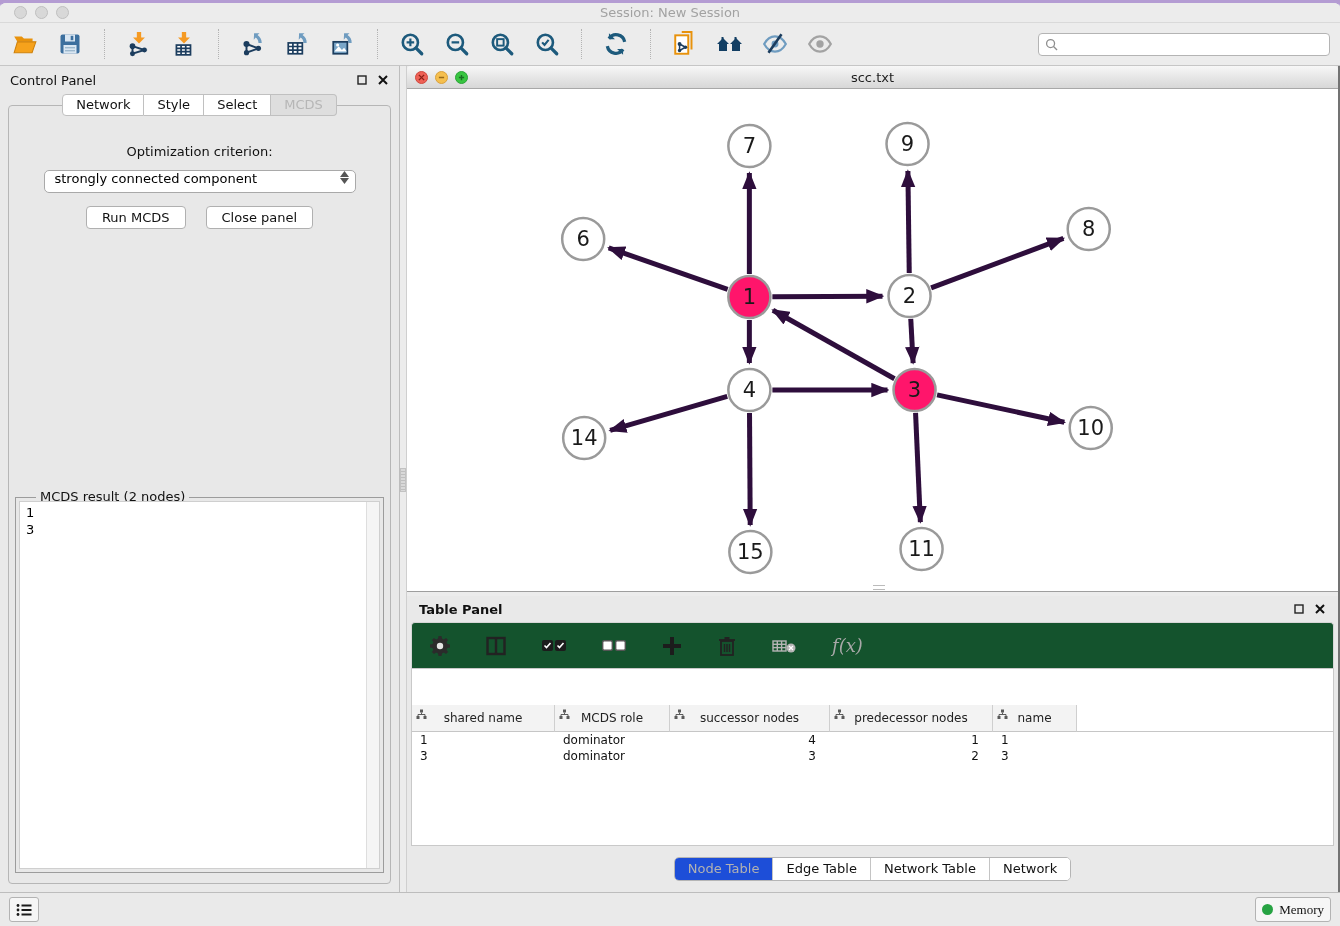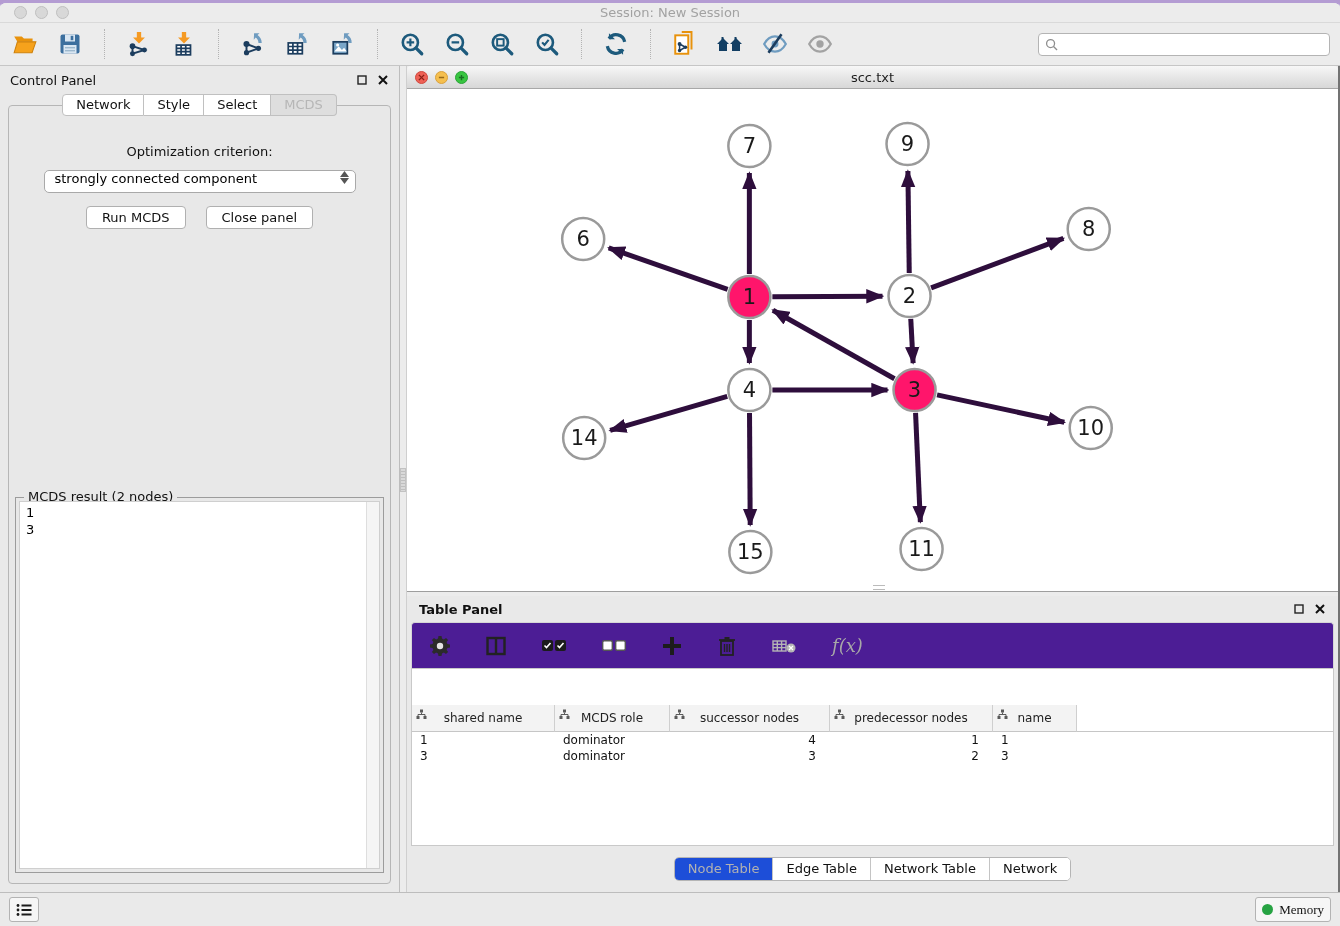--- a/index.html
+++ b/index.html
@@ -41,21 +41,21 @@
                 padding-top:26px; display:flex; flex-direction:column; align-items:center; min-height:0; }
   .opt-label { font-size:13px; margin-top:12px; color:#111; }
   .selectbox { margin-top:11px; width:312px; height:23px; background:#fff; border:1px solid #a9a9a9; border-radius:5px;
                display:flex; padding:0 4px 0 10px; font-size:13px; }
   .sel-stepper { margin-left:auto; display:flex; flex-direction:column; align-items:center; gap:1px; padding-right:2px; }
   .sel-stepper svg { display:block; }
   .btn-row { margin-top:13px; display:flex; gap:20px; }
   .push-btn { font-size:13px; font-family:inherit; background:#fff; border:1px solid #b0b0b0; border-radius:4px; padding:3px 15px; color:#111; }
   .cp-spacer { height:268px; flex:0 0 auto; }
   .result-box { position:relative; align-self:stretch; flex:1; margin:0 6px 10px; border:1px solid #9c9c9c; min-height:0; }
-  .result-label { position:absolute; top:-9px; left:8px; background:#e8e8e8; padding:0 4px; font-size:13px; color:#111; }
+  .result-label { position:absolute; top:-9px; left:20px; background:#e8e8e8; padding:0 4px; font-size:13px; color:#111; }
   .result-list { position:absolute; inset:3px; background:#fff; border:1px solid #cfcfcf; padding:2px 20px 2px 6px;
                  font-size:13px; line-height:17px; overflow:hidden; }
   .result-scroll { position:absolute; top:4px; right:4px; bottom:4px; width:13px; background:#f5f5f5; border-left:1px solid #dedede; }
 
   
   .splitter-v { width:7px; background:#ececec; position:relative; border-right:1px solid #cfcfcf; }
   .splitter-v .handle { position:absolute; top:402px; left:0px; width:6px; height:24px;
       background:repeating-linear-gradient(#d9d9d9 0 2px, #bfbfbf 2px 3px); border:1px solid #c2c2c2; }
 
   
@@ -74,21 +74,21 @@
   .nw-canvas { flex:1; background:#fff; position:relative; overflow:hidden; }
   .nw-canvas svg.graph { position:absolute; inset:0; }
   .nw-grip { position:absolute; bottom:1px; left:50%; width:12px; height:5px;
              border-top:1px solid #bbb; border-bottom:1px solid #bbb; }
 
   .splitter-h { height:4px; background:#ececec; }
 
   
   .table-panel { flex:1; background:#e9e9e9; display:flex; flex-direction:column; min-height:0; }
   .tp-header { height:26px; display:flex; align-items:center; padding:0 12px;font-weight:bold; }
-  .tp-toolbar { height:46px; margin:0 4px; background:#4c1d95; border:1px solid #d6d6d6; border-bottom:none;
+  .tp-toolbar { height:46px; margin:0 4px; background:#14532d; border:1px solid #d6d6d6; border-bottom:none;
                 border-radius:4px 4px 0 0; display:flex; align-items:center; gap:36px; padding:0 18px; }
   .tpt-icon { display:flex; align-items:center; justify-content:center; height:30px; }
   .fx { font-family:"DejaVu Serif","Liberation Serif",serif; font-style:italic; font-size:18px; color:#a8a8a8; }
 
   .tp-table { margin:0 4px; flex:1; background:#fff; border:1px solid #c9c9c9; display:flex; flex-direction:column; min-height:0; overflow:hidden; }
   .tp-head { display:grid; grid-template-columns:143px 115px 160px 163px 84px 1fr; height:27px; flex:0 0 auto;margin-top:36px; }
   .tp-head-cell { position:relative; background:#f3f3f3; border-right:1px solid #cfcfcf; border-bottom:1px solid #c6c6c6;
                   display:flex; align-items:center; justify-content:center; font-size:12px; color:#222; }
   .tp-head-cell.filler { background:#fff; border-right:none; }
   .tp-head-cell .attr-ic { position:absolute; left:4px; top:4px; }

